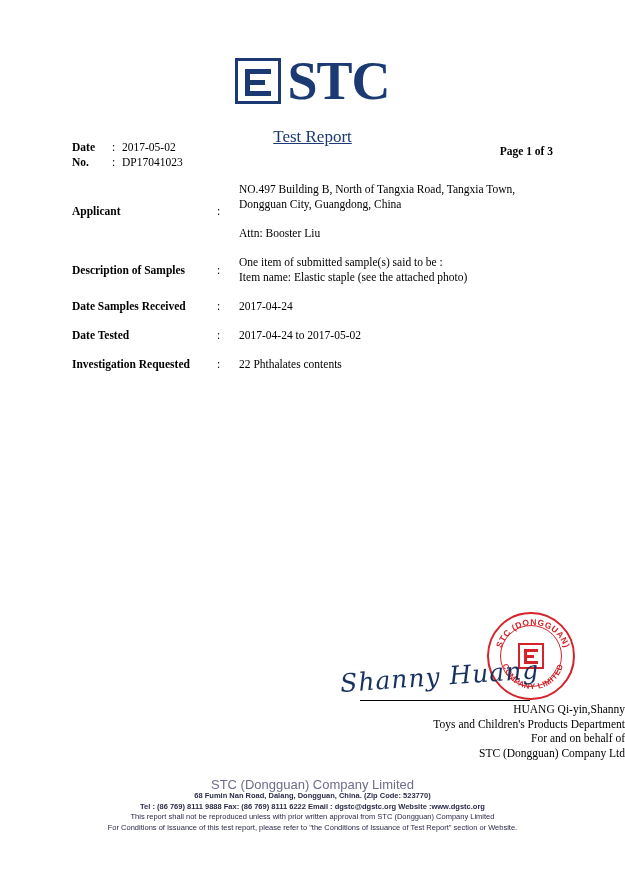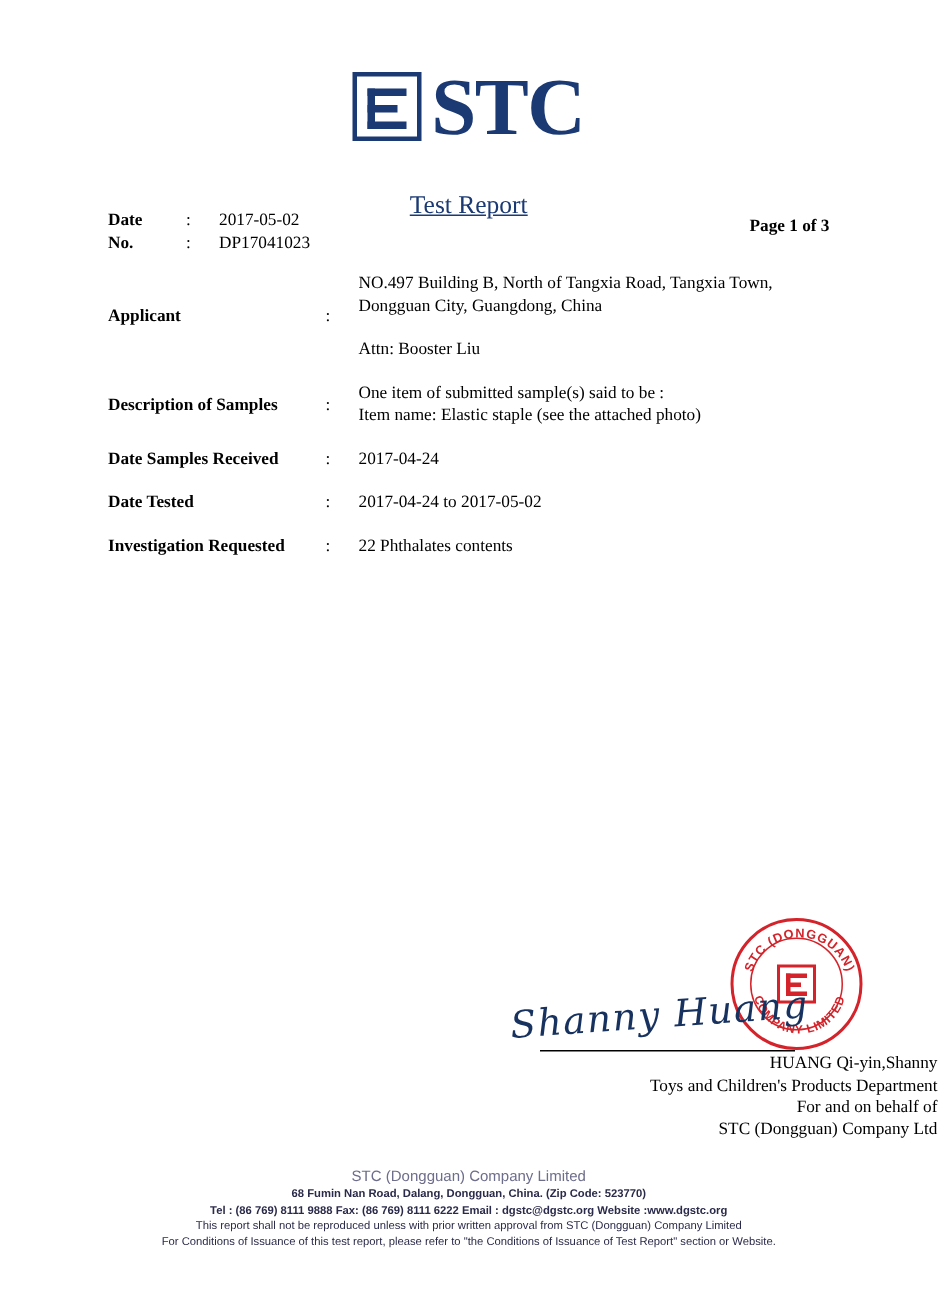--- a/index.html
+++ b/index.html
@@ -20,21 +20,21 @@
     left: 0; top: 0;
     width: 625px;
     height: 875px;
     background: #fff;
   }
 
   
   .logo-wrap {
     position: absolute;
     left: 0; right: 0;
-    top: 48px;
+    top: 58px;
     display: flex;
     justify-content: center;
     align-items: center;
   }
   .logo-mark {
     width: 46px;
     height: 46px;
     border: 3px solid #1b3a73;
     box-sizing: border-box;
     margin-right: 6px;
@@ -81,21 +81,20 @@
   
   .meta {
     position: absolute;
     left: 72px;
     top: 140px;
     font-size: 11.5px;
     line-height: 15px;
   }
   .meta-row {
     display: flex;
-    gap: 12px;
   }
   .meta-label {
     font-weight: bold;
     width: 40px;
   }
   .meta-colon {
     width: 10px;
   }
   .meta-value { }
 
@@ -222,21 +221,21 @@
     left: 0; right: 0;
     bottom: 42px;
     text-align: center;
     font-family: "Liberation Sans", sans-serif;
     font-size: 7.5px;
     line-height: 10.5px;
     color: #4d4d6b;
   }
   .footer .f-title {
     color: #6d6d8c;
-    font-size: 10px;
+    font-size: 13px;
     padding-bottom: 1px;
   }
   .footer .f-strong {
     color: #2a2a4a;
     font-weight: bold;
   }
   .footer .f-line { color: #2a2a4a; }
 </style>
 </head>
 <body>

